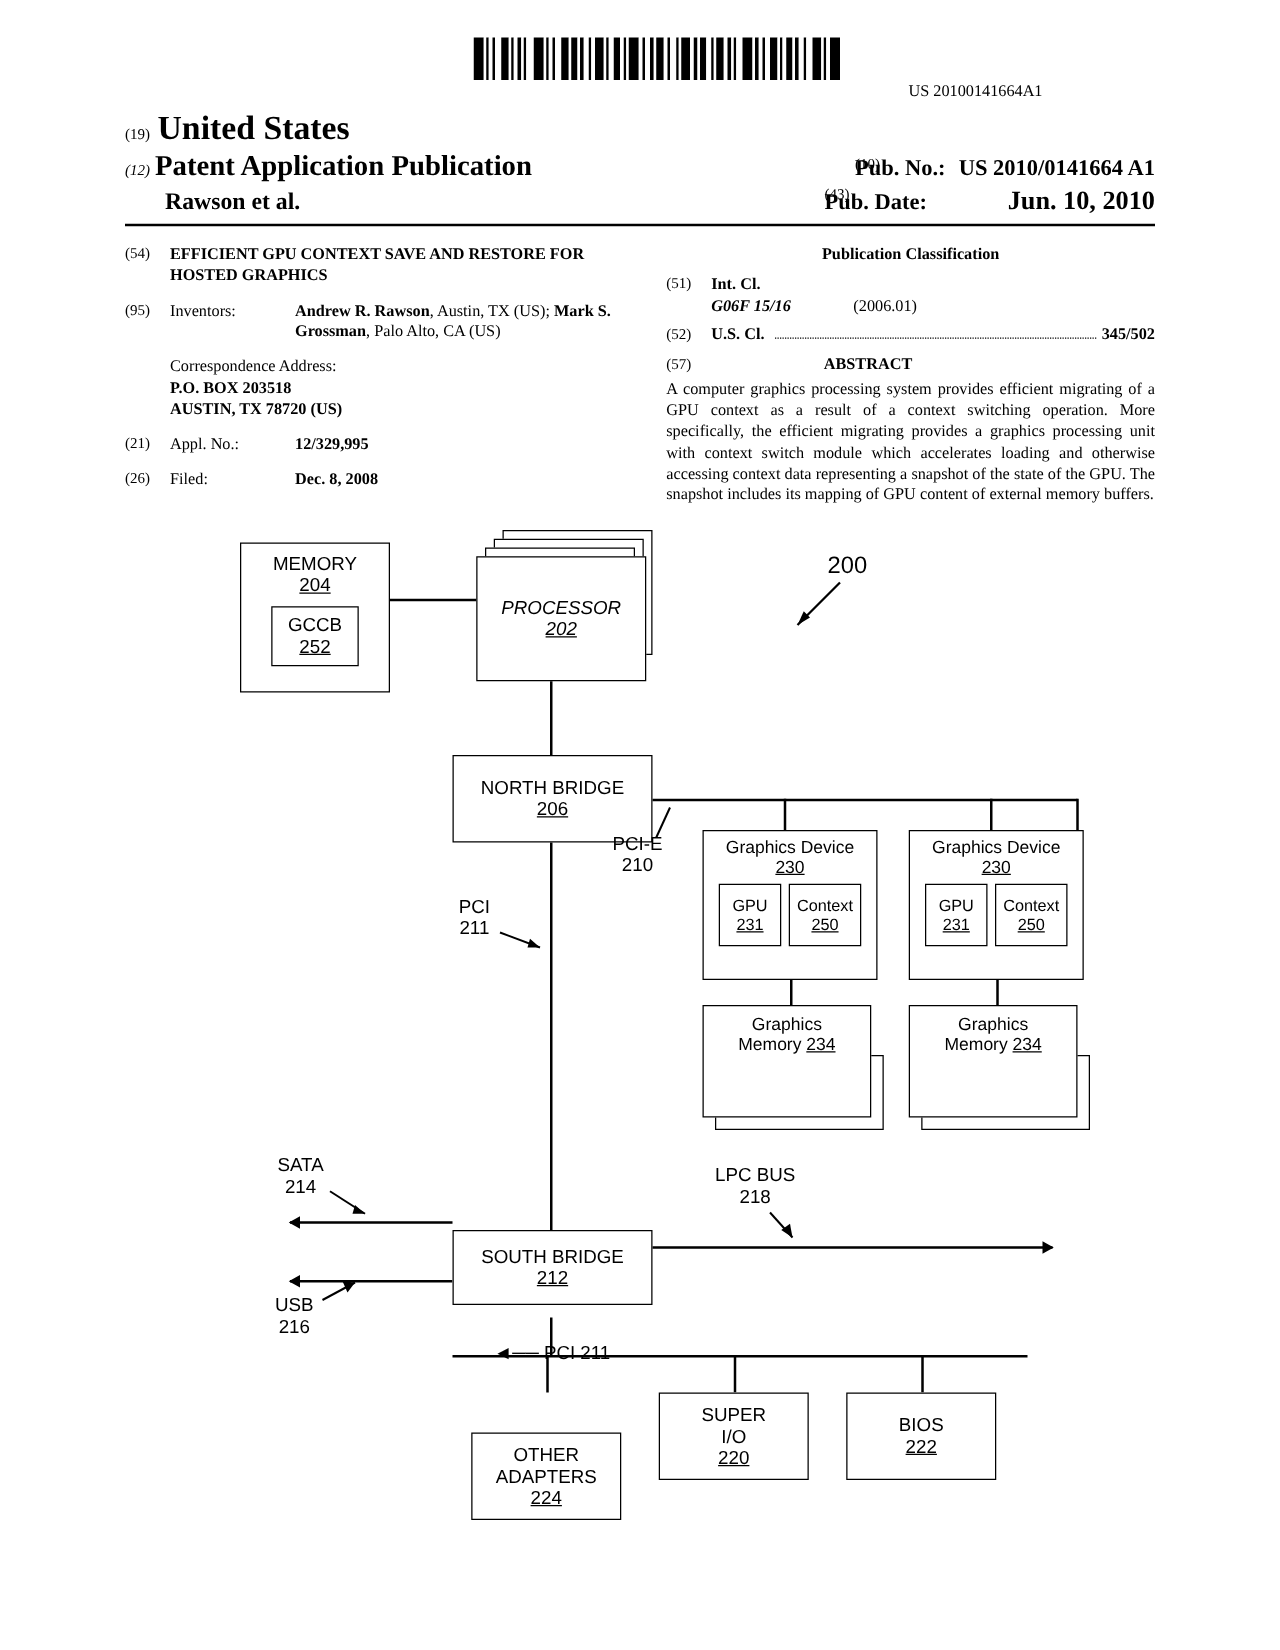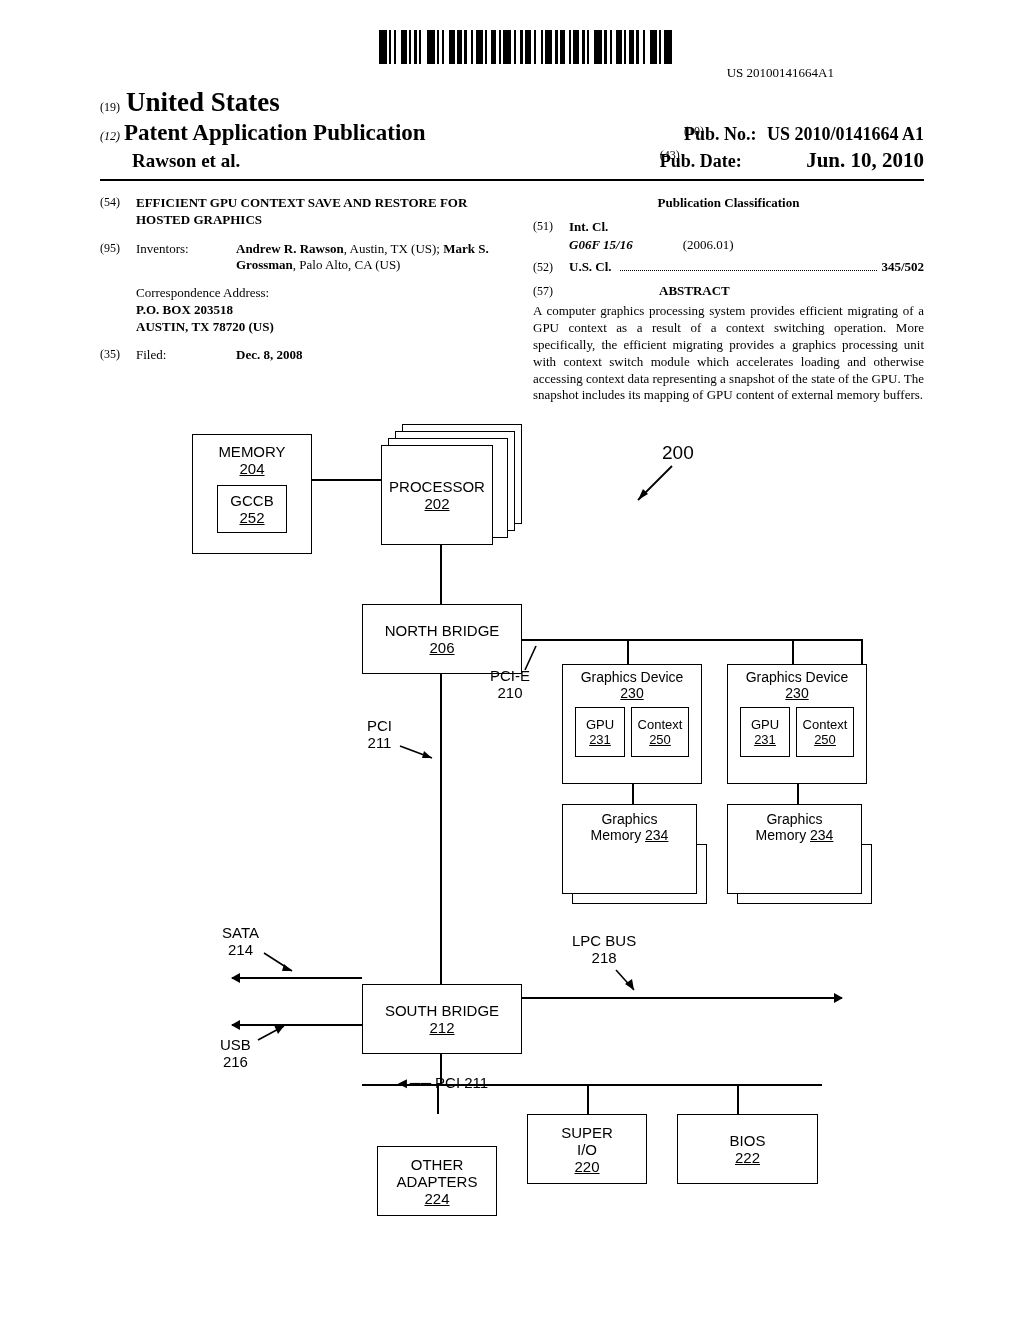--- a/index.html
+++ b/index.html
@@ -292,23 +292,28 @@
           <span class="bold">Andrew R. Rawson</span><span>, Austin, TX (US); </span><span class="bold">Mark S. Grossman</span><span>, Palo Alto, CA (US)</span>
         </div>
       </div>
 
       <div class="corr-block">
         <div>Correspondence Address:</div>
         <div class="bold">P.O. BOX 203518</div>
         <div class="bold">AUSTIN, TX 78720 (US)</div>
       </div>
 
-
       <div class="field-row">
-        <div class="field-code">(35)</div>
+        <div class="field-code">(21)</div>
+        <div class="field-label">Appl. No.:</div>
+        <div class="field-content bold">12/329,995</div>
+      </div>
+
+      <div class="field-row">
+        <div class="field-code">(26)</div>
         <div class="field-label">Filed:</div>
         <div class="field-content bold">Dec. 8, 2008</div>
       </div>
     </div>
 
     <div class="col">
       <div class="class-heading">Publication Classification</div>
 
       <div class="field-row" style="margin-bottom:2px">
         <div class="field-code">(51)</div>
@@ -342,21 +347,21 @@
       <div class="ref">204</div>
       <div class="box" style="position:relative; width:70px; height:48px; margin-top:8px;">
         <div>GCCB</div>
         <div class="ref">252</div>
       </div>
     </div>
 
     <div class="stack-shadow3" style="left:250px; top:0px; width:120px; height:100px;"></div>
     <div class="stack-shadow2" style="left:243px; top:7px; width:120px; height:100px;"></div>
     <div class="stack-shadow1" style="left:236px; top:14px; width:120px; height:100px;"></div>
-    <div class="box" style="left:229px; top:21px; width:112px; height:100px;">
+    <div class="box" style="left:229px; top:21px; width:136px; height:100px;font-style:italic;">
       <div>PROCESSOR</div>
       <div class="ref">202</div>
     </div>
 
     <div class="label" style="left:510px; top:18px; font-size:19px;">200</div>
     <svg style="position:absolute; left:478px; top:38px; width:50px; height:50px;">
       <line x1="42" y1="4" x2="8" y2="38" stroke="#000" stroke-width="1.8"></line>
       <polygon points="8,38 18,32 13,27" fill="#000"></polygon>
     </svg>
 
@@ -448,21 +453,21 @@
     <div class="line arrow-left" style="left:80px; top:600px; width:130px; height:1.8px;"></div>
     <div class="label" style="left:68px; top:612px; text-align:center;">
       <div>USB</div>
       <div>216</div>
     </div>
     <svg style="position:absolute; left:100px; top:596px; width:40px; height:24px;">
       <line x1="6" y1="20" x2="32" y2="6" stroke="#000" stroke-width="1.6"></line>
       <polygon points="32,6 22,5 26,14" fill="#000"></polygon>
     </svg>
 
-    <div class="box" style="left:210px; top:560px; width:160px; height:70px;">
+    <div class="box" style="left:210px; top:560px; width:160px; height:60px;">
       <div>SOUTH BRIDGE</div>
       <div class="ref">212</div>
     </div>
 
     <div class="label" style="left:420px; top:508px; text-align:center;">
       <div>LPC BUS</div>
       <div>218</div>
     </div>
     <svg style="position:absolute; left:460px; top:542px; width:30px; height:30px;">
       <line x1="4" y1="4" x2="22" y2="24" stroke="#000" stroke-width="1.6"></line>
@@ -486,20 +491,20 @@
       <div>ADAPTERS</div>
       <div class="ref">224</div>
     </div>
 
     <div class="box" style="left:375px; top:690px; width:120px; height:70px;">
       <div>SUPER</div>
       <div>I/O</div>
       <div class="ref">220</div>
     </div>
 
-    <div class="box" style="left:525px; top:690px; width:141px; height:70px;">
+    <div class="box" style="left:525px; top:690px; width:120px; height:70px;">
       <div>BIOS</div>
       <div class="ref">222</div>
     </div>
 
   </div>
 
 </div>
 
 </body></html>

